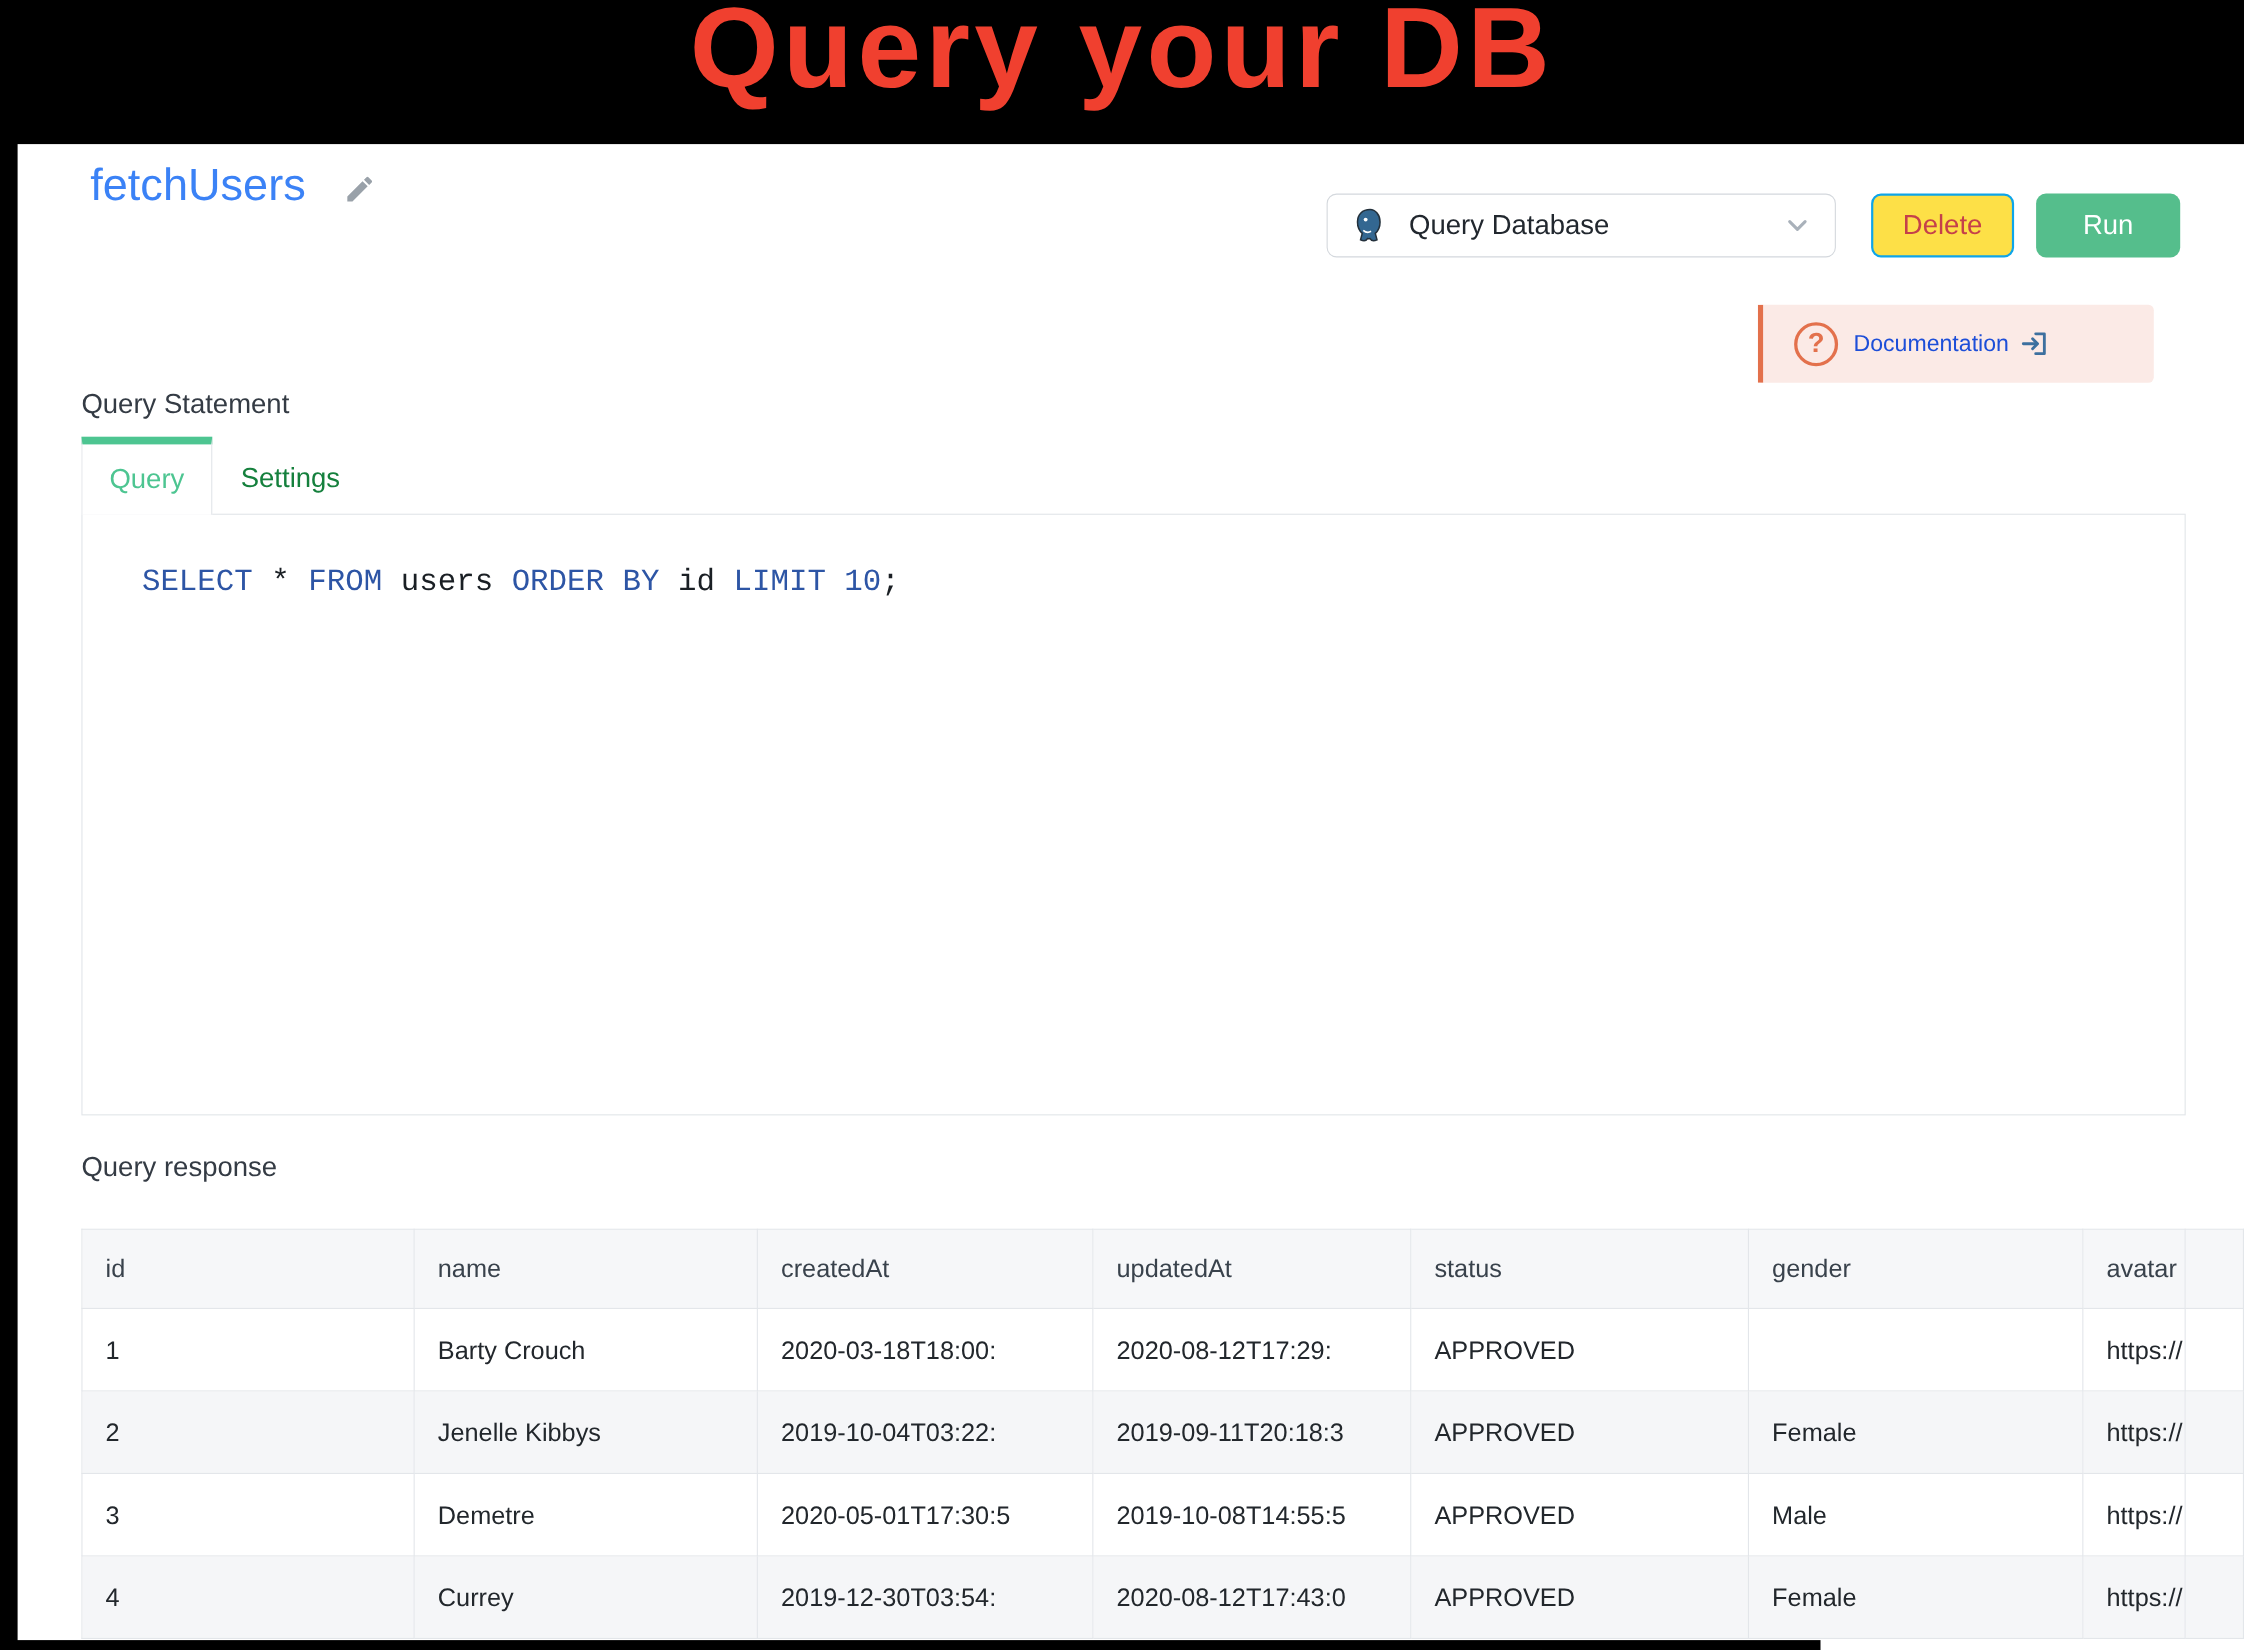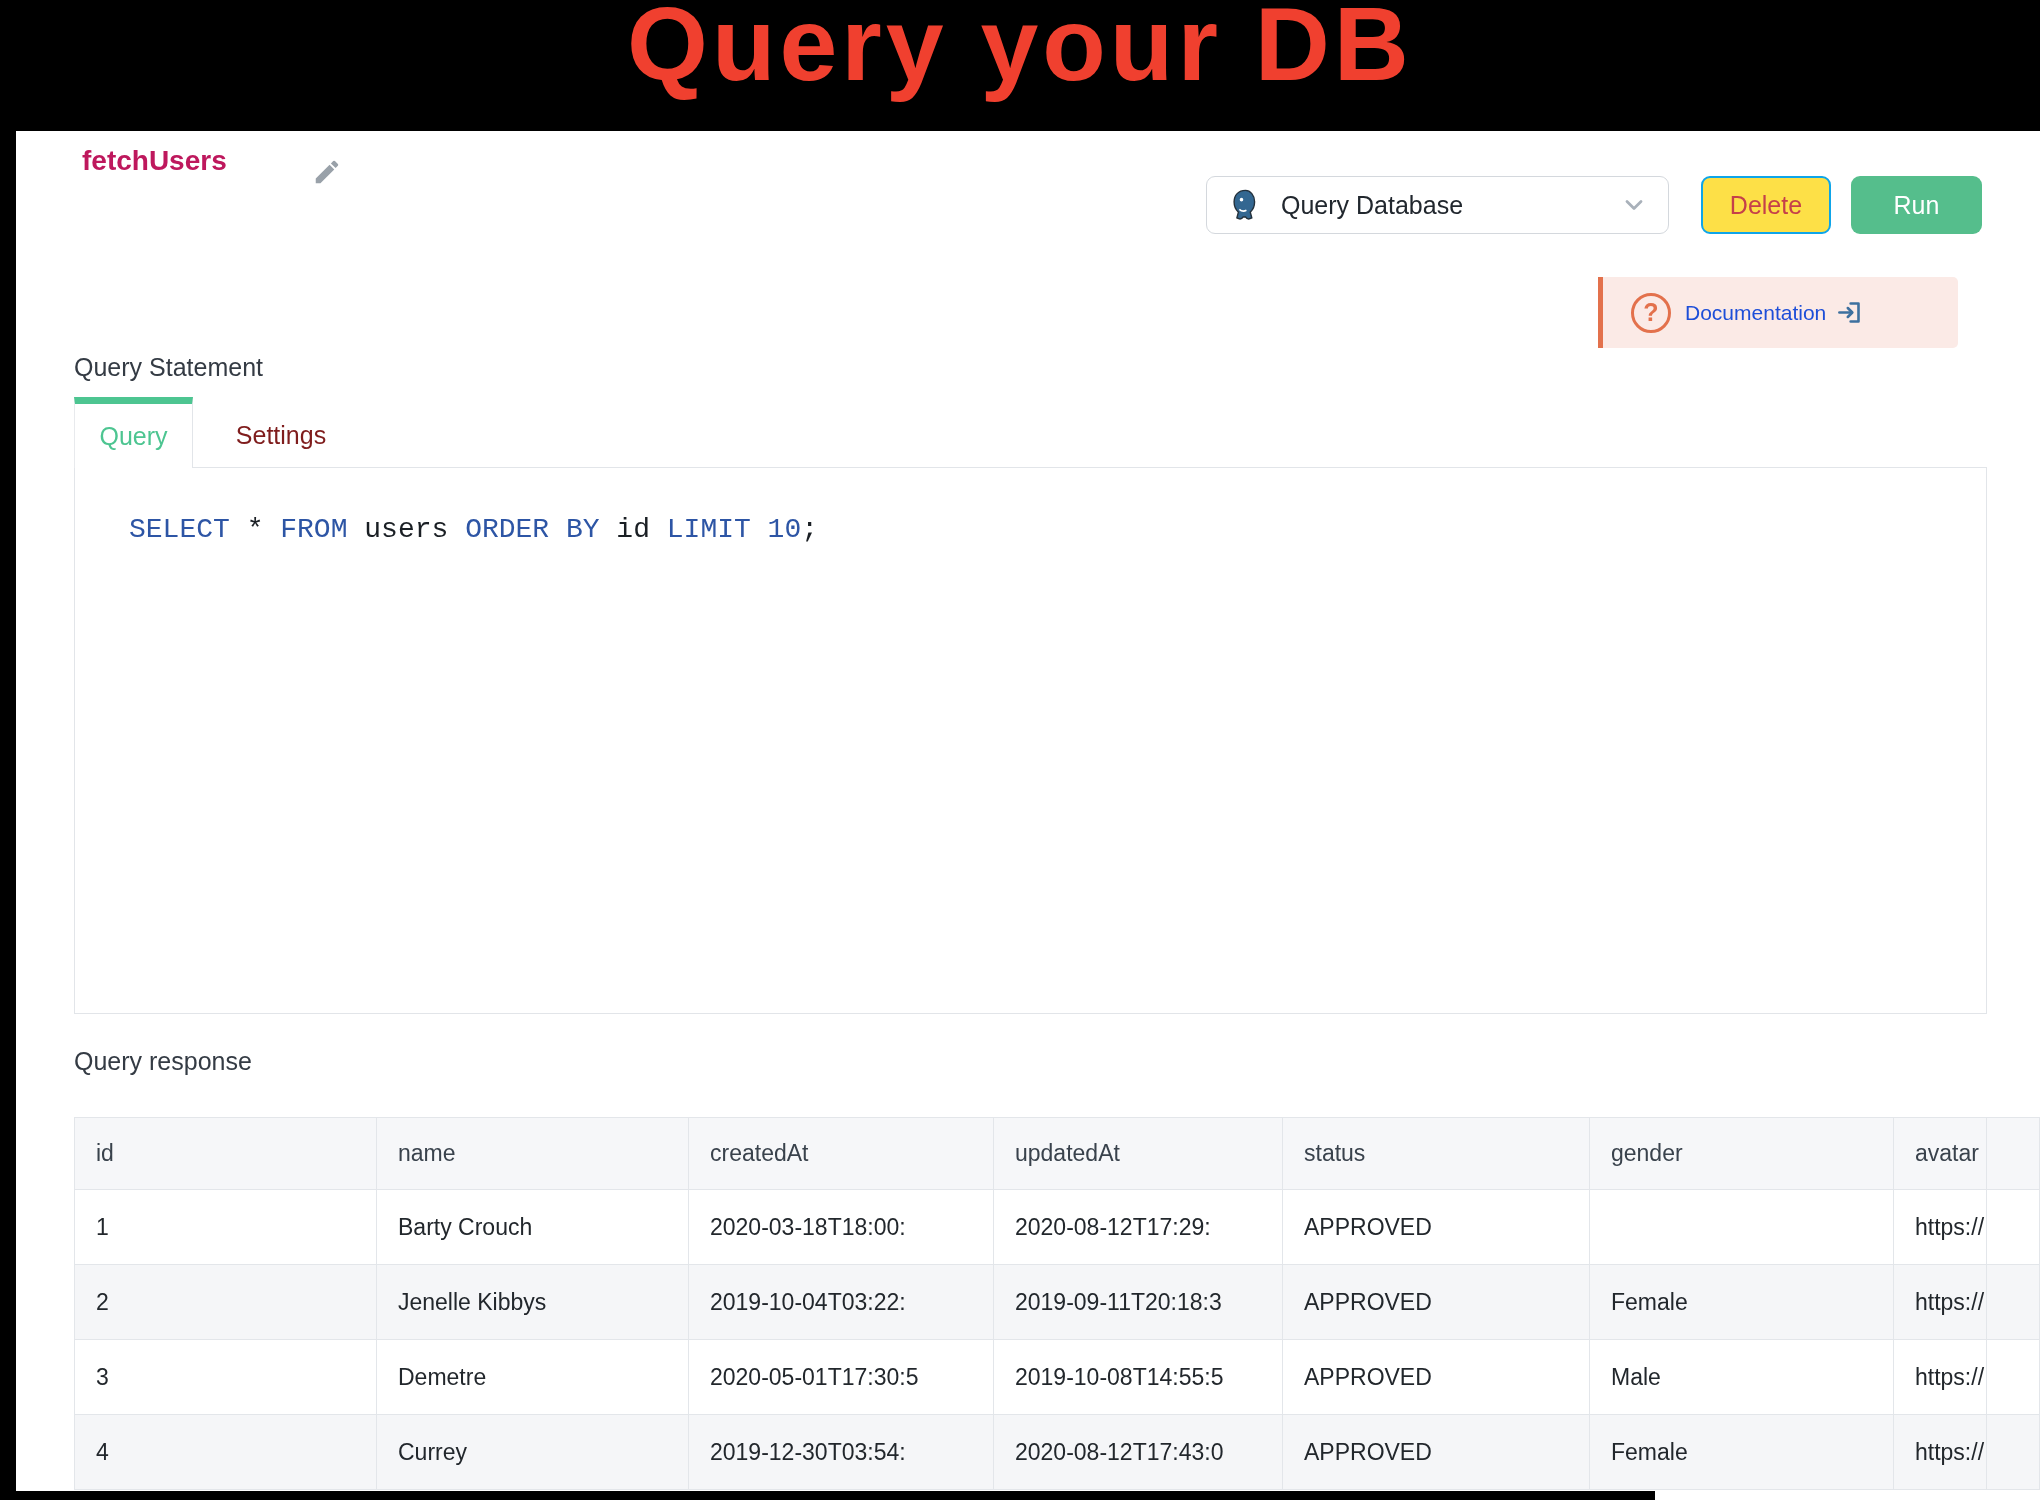--- a/index.html
+++ b/index.html
@@ -18,21 +18,21 @@
     text-align:center; color:#F0402F;
     font-size:104px; line-height:120px; font-weight:700; letter-spacing:4px;
   }
 
   
   .card {
     position:absolute; left:16px; top:131px; width:2024px; height:1369px;
     background:#fff; overflow:hidden;
   }
 
-  .query-name { position:absolute; left:66px; top:14px; font-size:28px; font-weight:700; color:#be185d; }
+  .query-name { position:absolute; left:66px; top:14px; font-size:41px; font-weight:400; color:#3b82f6; }
   .pencil { position:absolute; left:296px; top:26px; width:30px; height:30px; cursor:pointer; }
   .pencil svg { width:100%; height:100%; fill:#99A1A9; }
 
   .db-select {
     position:absolute; left:1190px; top:45px; width:463px; height:58px;
     border:1px solid #D4D8DD; border-radius:9px; background:#fff;
     display:flex; align-items:center; padding:0 20px; cursor:pointer;
   }
   .db-select .pg-icon { width:37px; height:37px; flex:0 0 auto; }
   .db-select .val { font-size:25px; color:#21272E; margin-left:17px; flex:1 1 auto; }
@@ -59,21 +59,21 @@
   .section-label { position:absolute; left:58px; font-size:25px; color:#343B44; }
   .lbl-statement { top:222px; }
   .lbl-response  { top:916px; }
 
   
   .tab-strip { position:absolute; left:58px; top:266px; width:1913px; height:70px; }
   .tab { position:absolute; display:flex; align-items:center; justify-content:center; font-size:25px; cursor:pointer; }
   .tab0 { left:0; top:0; width:119px; height:71px; background:#fff;
           border-left:1px solid #E8EAED; border-right:1px solid #E2E5E9; border-top:7px solid #4DC591;
           color:#4DC591; z-index:2; }
-  .tab1 { left:136px; top:7px; width:142px; height:63px; color:#7f1d1d; }
+  .tab1 { left:119px; top:7px; width:142px; height:63px; color:#15803d; }
 
   
   .editor {
     position:absolute; left:58px; top:336px; width:1913px; height:547px;
     border:1px solid #E2E5E9; background:#fff;
     padding:46px 0 0 54px; cursor:text;
   }
   .sql { font-family:"Liberation Mono","DejaVu Sans Mono",monospace; font-size:28px; line-height:32px; white-space:pre; color:#1A1F24; }
   .sql .kw  { color:#2D55A5; }
   .sql .num { color:#2D55A5; }

